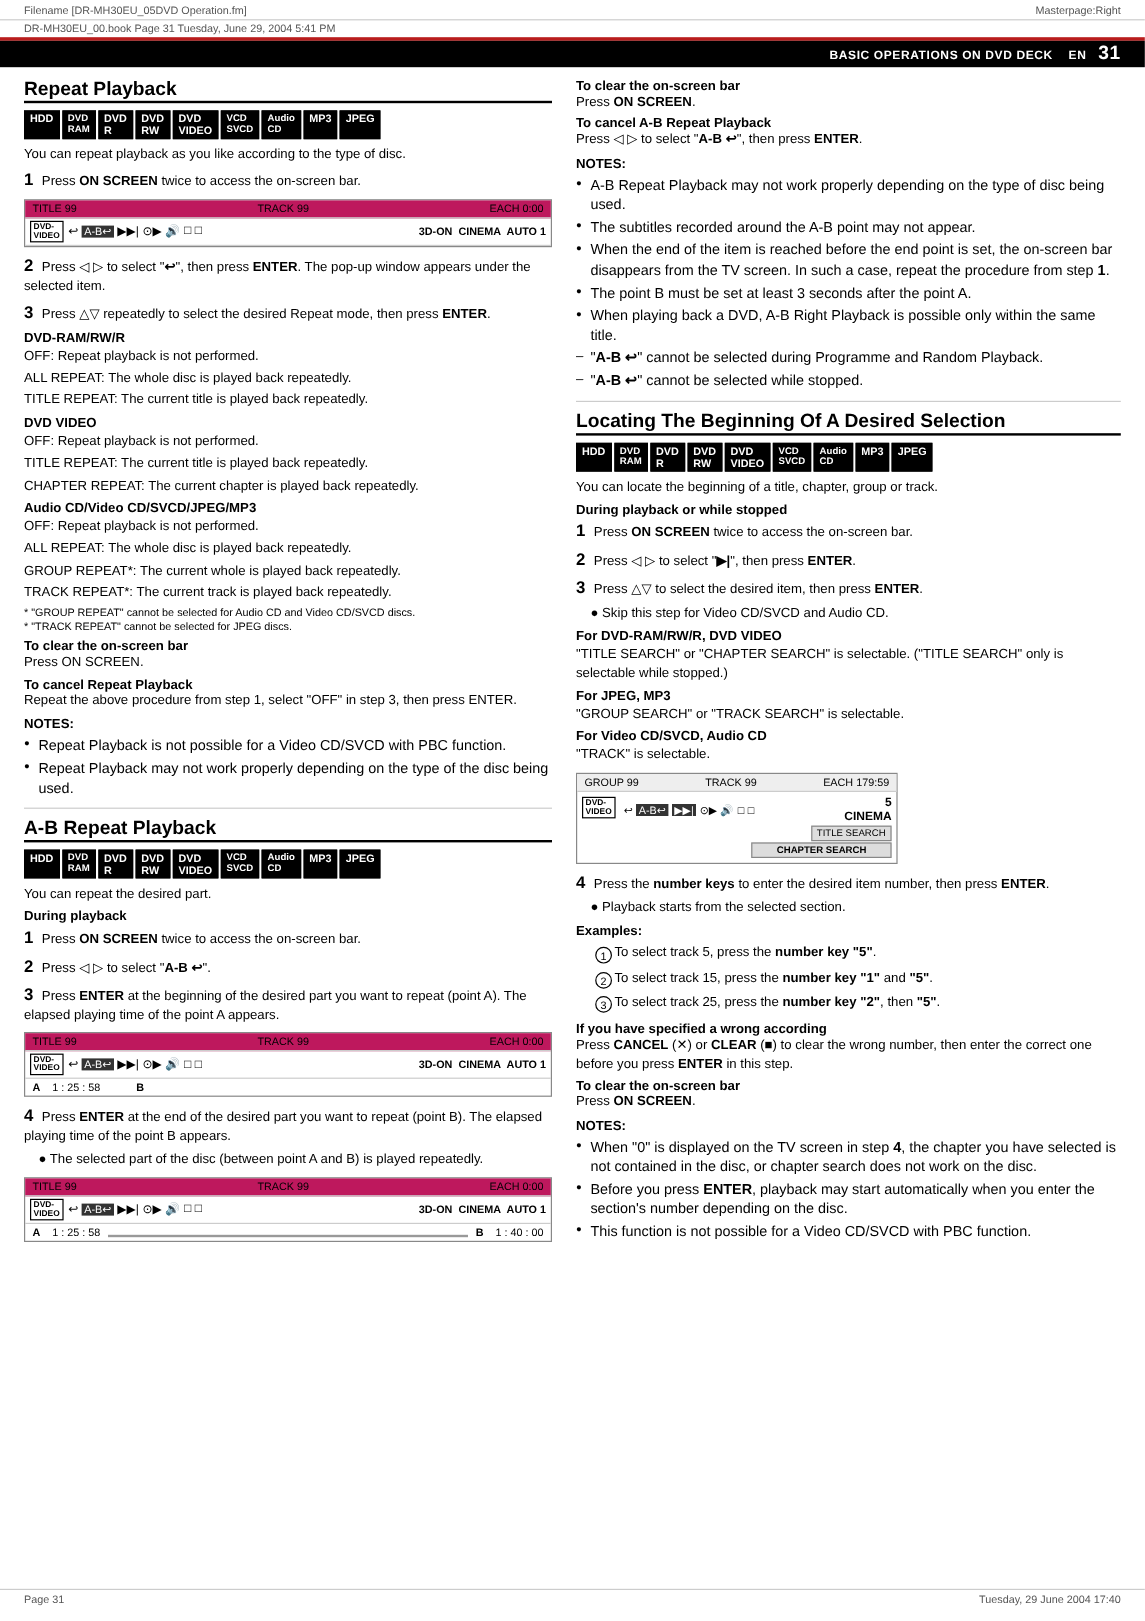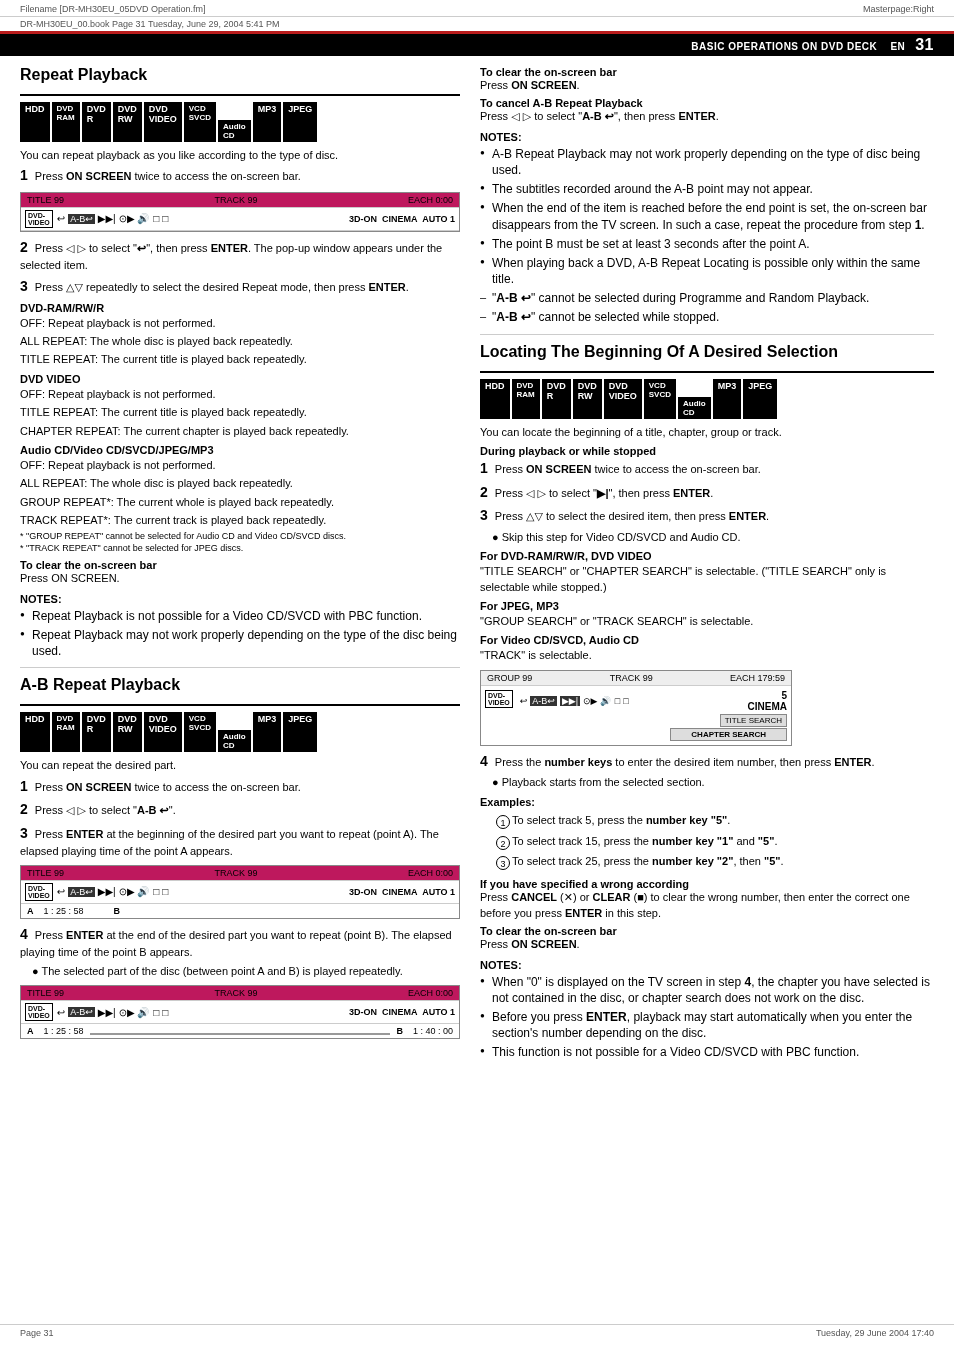--- a/index.html
+++ b/index.html
@@ -60,21 +60,21 @@
     }
     .right-col {
       flex: 1;
     }
     
     .section-heading {
       font-size: 16px;
       font-weight: bold;
       border-bottom: 2px solid #000;
       margin-bottom: 6px;
-      padding-bottom: 10px;
+      padding-bottom: 0;
     }
     
     .device-badges {
       display: flex;
       gap: 2px;
       margin-bottom: 6px;
       flex-wrap: wrap;
     }
     .badge {
       border: 1px solid #000;
@@ -82,21 +82,21 @@
       font-size: 9px;
       font-weight: bold;
       white-space: nowrap;
     }
     .badge-hdd { background: #000; color: #fff; }
     .badge-dvdram { background: #000; color: #fff; font-size: 8px; }
     .badge-dvdr { background: #000; color: #fff; }
     .badge-dvdrw { background: #000; color: #fff; }
     .badge-dvdvideo { background: #000; color: #fff; }
     .badge-vcdsvcd { background: #000; color: #fff; font-size: 8px; }
-    .badge-audiocd { background: #000; color: #fff; font-size: 8px; margin-top: 18px; }
+    .badge-audiocd { background: #000; color: #fff; font-size: 8px; }
     .badge-mp3 { background: #000; color: #fff; }
     .badge-jpeg { background: #000; color: #fff; }
     
     .step {
       margin-bottom: 4px;
       line-height: 1.4;
     }
     .step-num {
       font-size: 14px;
       font-weight: bold;
@@ -237,21 +237,21 @@
       line-height: 14px;
       font-size: 9px;
       margin-right: 2px;
     }
     
     .osd-locate-box {
       border: 1px solid #888;
       background: #fff;
       margin: 6px 0;
       font-size: 10px;
-      width: 312px;
+      width: 268px;
     }
     .osd-locate-top {
       display: flex;
       justify-content: space-between;
       padding: 2px 6px;
       font-size: 9px;
       border-bottom: 1px solid #ccc;
       background: #eee;
     }
     .osd-locate-mid {
@@ -357,20 +357,24 @@
       <div class="body-text">ALL REPEAT: The whole disc is played back repeatedly.</div>
       <div class="body-text">GROUP REPEAT*: The current whole is played back repeatedly.</div>
       <div class="body-text">TRACK REPEAT*: The current track is played back repeatedly.</div>
       <div class="footnote">* "GROUP REPEAT" cannot be selected for Audio CD and Video CD/SVCD discs.</div>
       <div class="footnote">* "TRACK REPEAT" cannot be selected for JPEG discs.</div>
 
       <div class="todo-item" style="margin-top:6px;">
         <span class="todo-label">To clear the on-screen bar</span><br>
         <span class="body-text">Press ON SCREEN.</span>
       </div>
+      <div class="todo-item">
+        <span class="todo-label">To cancel Repeat Playback</span><br>
+        <span class="body-text">Repeat the above procedure from step 1, select "OFF" in step 3, then press ENTER.</span>
+      </div>
 
       <div class="notes-heading">NOTES:</div>
       <ul class="notes-list">
         <li>Repeat Playback is not possible for a Video CD/SVCD with PBC function.</li>
         <li>Repeat Playback may not work properly depending on the type of the disc being used.</li>
       </ul>
 
       <div class="divider"></div>
 
       <div class="section-heading">A-B Repeat Playback</div>
@@ -381,20 +385,21 @@
         <span class="badge badge-dvdr">DVD<br>R</span>
         <span class="badge badge-dvdrw">DVD<br>RW</span>
         <span class="badge badge-dvdvideo">DVD<br>VIDEO</span>
         <span class="badge badge-vcdsvcd">VCD<br>SVCD</span>
         <span class="badge badge-audiocd">Audio<br>CD</span>
         <span class="badge badge-mp3">MP3</span>
         <span class="badge badge-jpeg">JPEG</span>
       </div>
 
       <div class="body-text">You can repeat the desired part.</div>
+      <div class="sub-label">During playback</div>
 
       <div class="step">
         <span class="step-num">1</span>
         <span class="step-text">Press <span class="inline-bold">ON SCREEN</span> twice to access the on-screen bar.</span>
       </div>
       <div class="step">
         <span class="step-num">2</span>
         <span class="step-text">Press ◁ ▷ to select "<span class="inline-bold">A-B ↩</span>".</span>
       </div>
       <div class="step">
@@ -475,21 +480,21 @@
         <span class="todo-label">To cancel A-B Repeat Playback</span><br>
         <span class="body-text">Press ◁ ▷ to select "<span class="inline-bold">A-B ↩</span>", then press <span class="inline-bold">ENTER</span>.</span>
       </div>
 
       <div class="notes-heading">NOTES:</div>
       <ul class="notes-list">
         <li>A-B Repeat Playback may not work properly depending on the type of disc being used.</li>
         <li>The subtitles recorded around the A-B point may not appear.</li>
         <li>When the end of the item is reached before the end point is set, the on-screen bar disappears from the TV screen. In such a case, repeat the procedure from step <span class="inline-bold">1</span>.</li>
         <li>The point B must be set at least 3 seconds after the point A.</li>
-        <li>When playing back a DVD, A-B Repeat Locating is possible only within the same title.</li>
+        <li>When playing back a DVD, A-B Right Playback is possible only within the same title.</li>
         <li class="dash">"<span class="inline-bold">A-B ↩</span>" cannot be selected during Programme and Random Playback.</li>
         <li class="dash">"<span class="inline-bold">A-B ↩</span>" cannot be selected while stopped.</li>
       </ul>
 
       <div class="divider"></div>
 
       <div class="section-heading">Locating The Beginning Of A Desired Selection</div>
 
       <div class="device-badges">
         <span class="badge badge-hdd">HDD</span>

